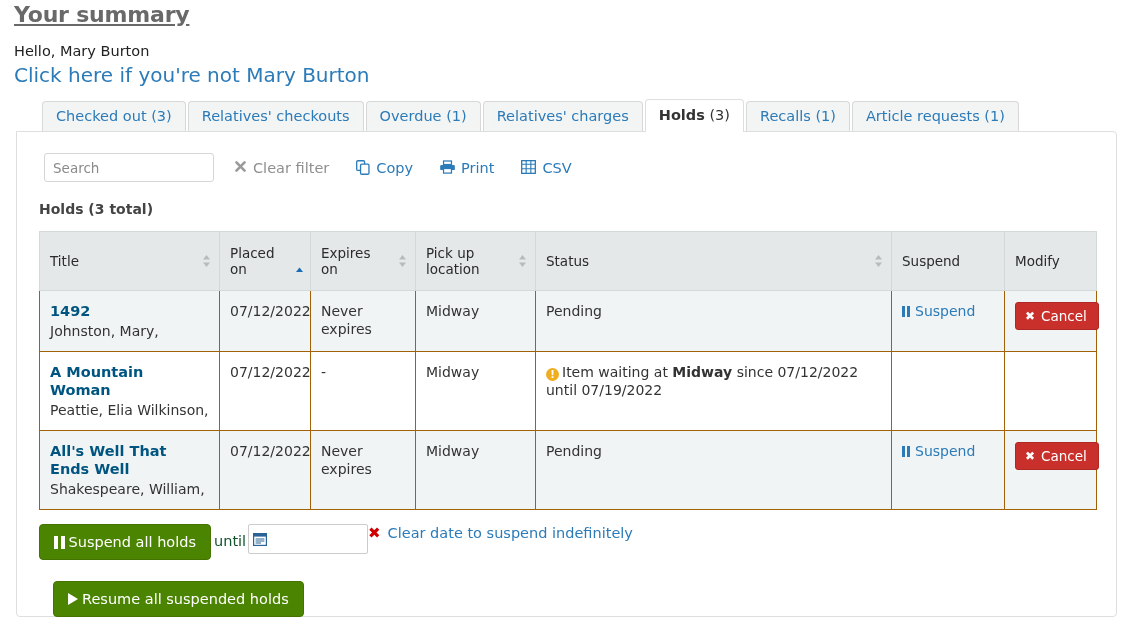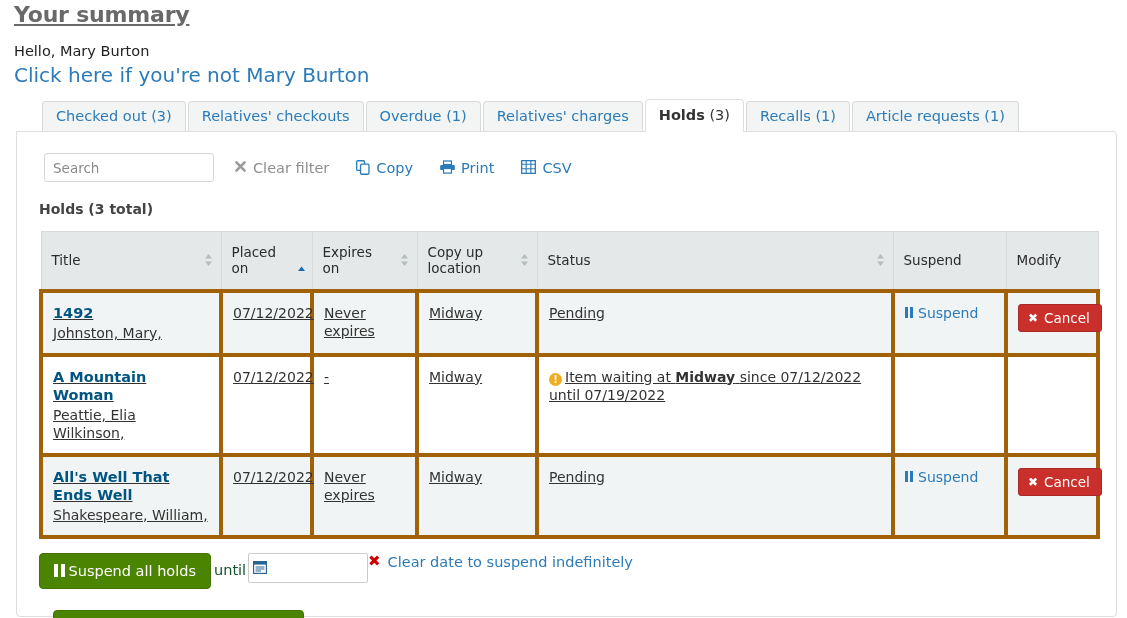--- a/index.html
+++ b/index.html
@@ -156,27 +156,26 @@
   .th-inner { display: block; padding-right: 16px; }
   .sort-ico {
     position: absolute;
     right: 8px;
     top: 50%;
     transform: translateY(-50%);
     width: 9px;
     height: 14px;
   }
   table.holds tbody td {
-    border: 4px solid #a16207;
+    border: 1px solid #a16207;
     padding: 11px 10px;
     vertical-align: top;
     color: #333;
     font-size: 14px;
     line-height: 18px;
-    text-decoration: underline;
   }
   tr.stripe td { background: #f1f4f4; }
   tr.plain td { background: #ffffff; }
   .title-link {
     color: #005580;
     font-weight: bold;
     text-decoration: none;
     font-size: 14.5px;
     display: block;
     line-height: 18px;
@@ -401,21 +400,21 @@
           <th>
             <span class="th-inner">Expires on</span>
             <span class="sort-ico">
               <svg width="9" height="14" viewBox="0 0 9 14">
                   <path d="M4.5 1 L8 5.4 H1 Z" fill="#b6bcbc"></path>
                   <path d="M4.5 13 L8 8.6 H1 Z" fill="#b6bcbc"></path>
                 </svg>
             </span>
           </th>
           <th>
-            <span class="th-inner">Copy up location</span>
+            <span class="th-inner">Pick up location</span>
             <span class="sort-ico">
               <svg width="9" height="14" viewBox="0 0 9 14">
                   <path d="M4.5 1 L8 5.4 H1 Z" fill="#b6bcbc"></path>
                   <path d="M4.5 13 L8 8.6 H1 Z" fill="#b6bcbc"></path>
                 </svg>
             </span>
           </th>
           <th>
             <span class="th-inner">Status</span>
             <span class="sort-ico">

